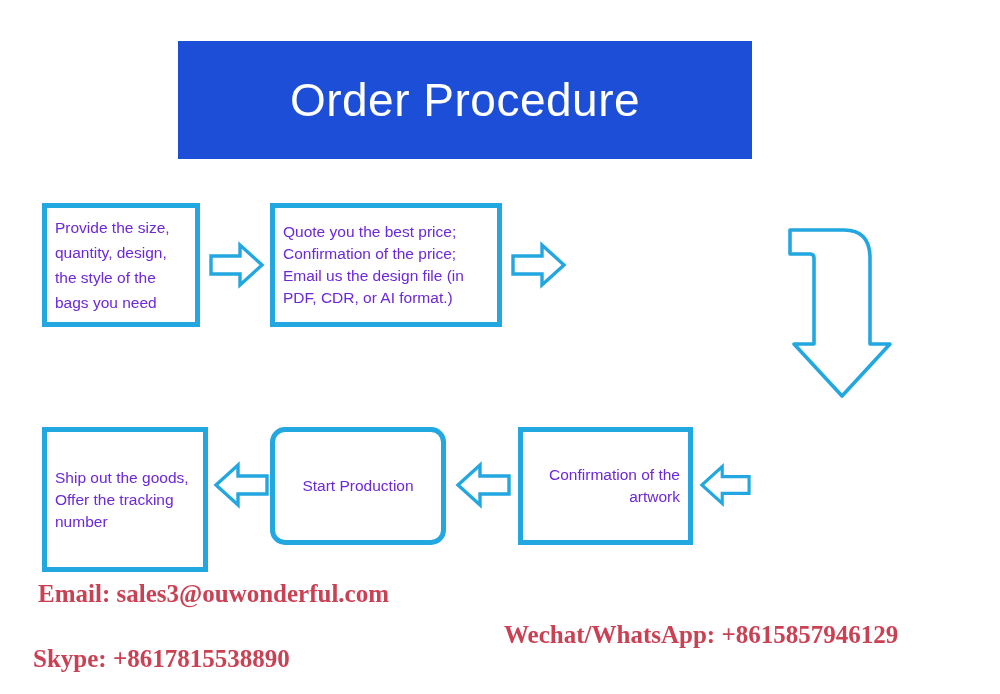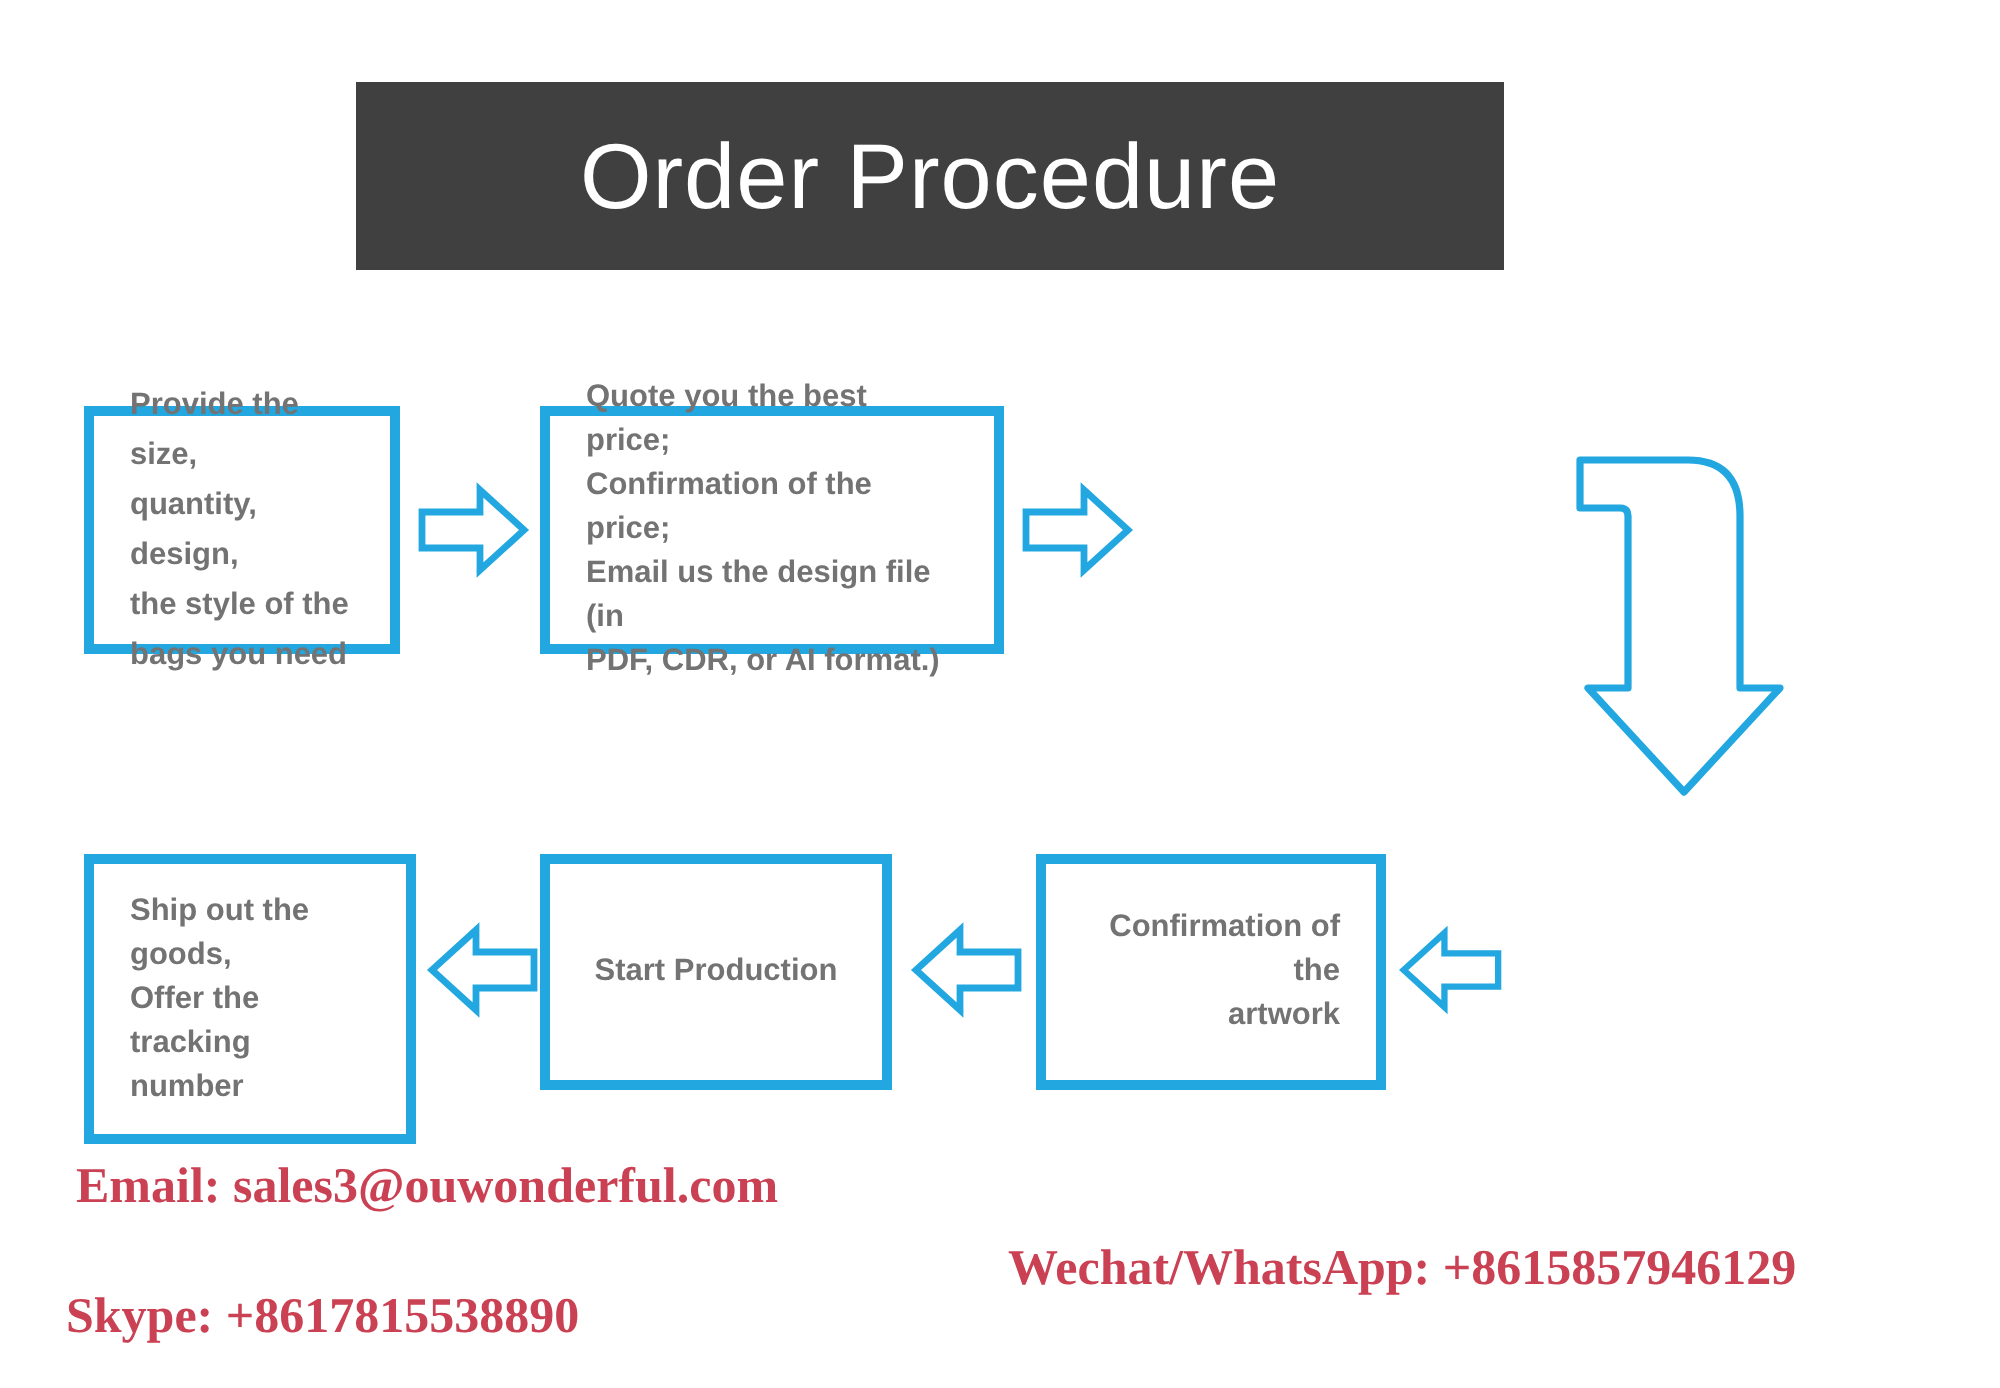--- a/index.html
+++ b/index.html
@@ -18,22 +18,22 @@
     background: #ffffff;
     overflow: hidden;
   }
 
   
   .title-banner {
     position: absolute;
     left: 178px;
     top: 41px;
     width: 574px;
-    height: 94px;
-    background: #404040;
+    height: 118px;
+    background: #1d4ed8;
     display: flex;
     align-items: center;
     justify-content: center;
   }
   .title-banner .title-text {
     color: #ffffff;
     font-family: "Liberation Sans", sans-serif;
     font-size: 46px;
     font-weight: 400;
     letter-spacing: 0.5px;
@@ -46,24 +46,24 @@
     position: absolute;
     box-sizing: border-box;
     background: #ffffff;
     border: 5px solid #22A7E0;
     display: flex;
     align-items: center;
   }
   .flow-box .box-text {
     font-family: "Liberation Sans", sans-serif;
     font-size: 15.5px;
-    font-weight: 700;
-    color: #737373;
+    font-weight: 400;
+    color: #6d28d9;
     line-height: 1.42;
-    padding: 0 18px;
+    padding: 0 8px;
     width: 100%;
     white-space: pre-line;
   }
   .flow-box.center .box-text {
     text-align: center;
   }
   .flow-box.loose .box-text {
     line-height: 1.62;
   }
 
@@ -139,21 +139,21 @@
                Z" fill="#ffffff" stroke="#22A7E0" stroke-width="3.6" stroke-linejoin="round"></path>
     </svg>
   </div>
 
   <div class="flow-box" style="left:42px; top:427px; width:166px; height:145px;">
     <span class="box-text">Ship out the goods,
 Offer the tracking
 number</span>
   </div>
 
-  <div class="flow-box center" style="left:270px; top:427px; width:176px; height:118px;">
+  <div class="flow-box center" style="left:270px; top:427px; width:176px; height:118px;border-radius:15px;">
     <span class="box-text">Start Production</span>
   </div>
 
   <div class="flow-box" style="left:518px; top:427px; width:175px; height:118px;text-align:right;">
     <span class="box-text">Confirmation of the
 artwork</span>
   </div>
 
 
   <div class="arrow" style="left:214px; top:463px;">

